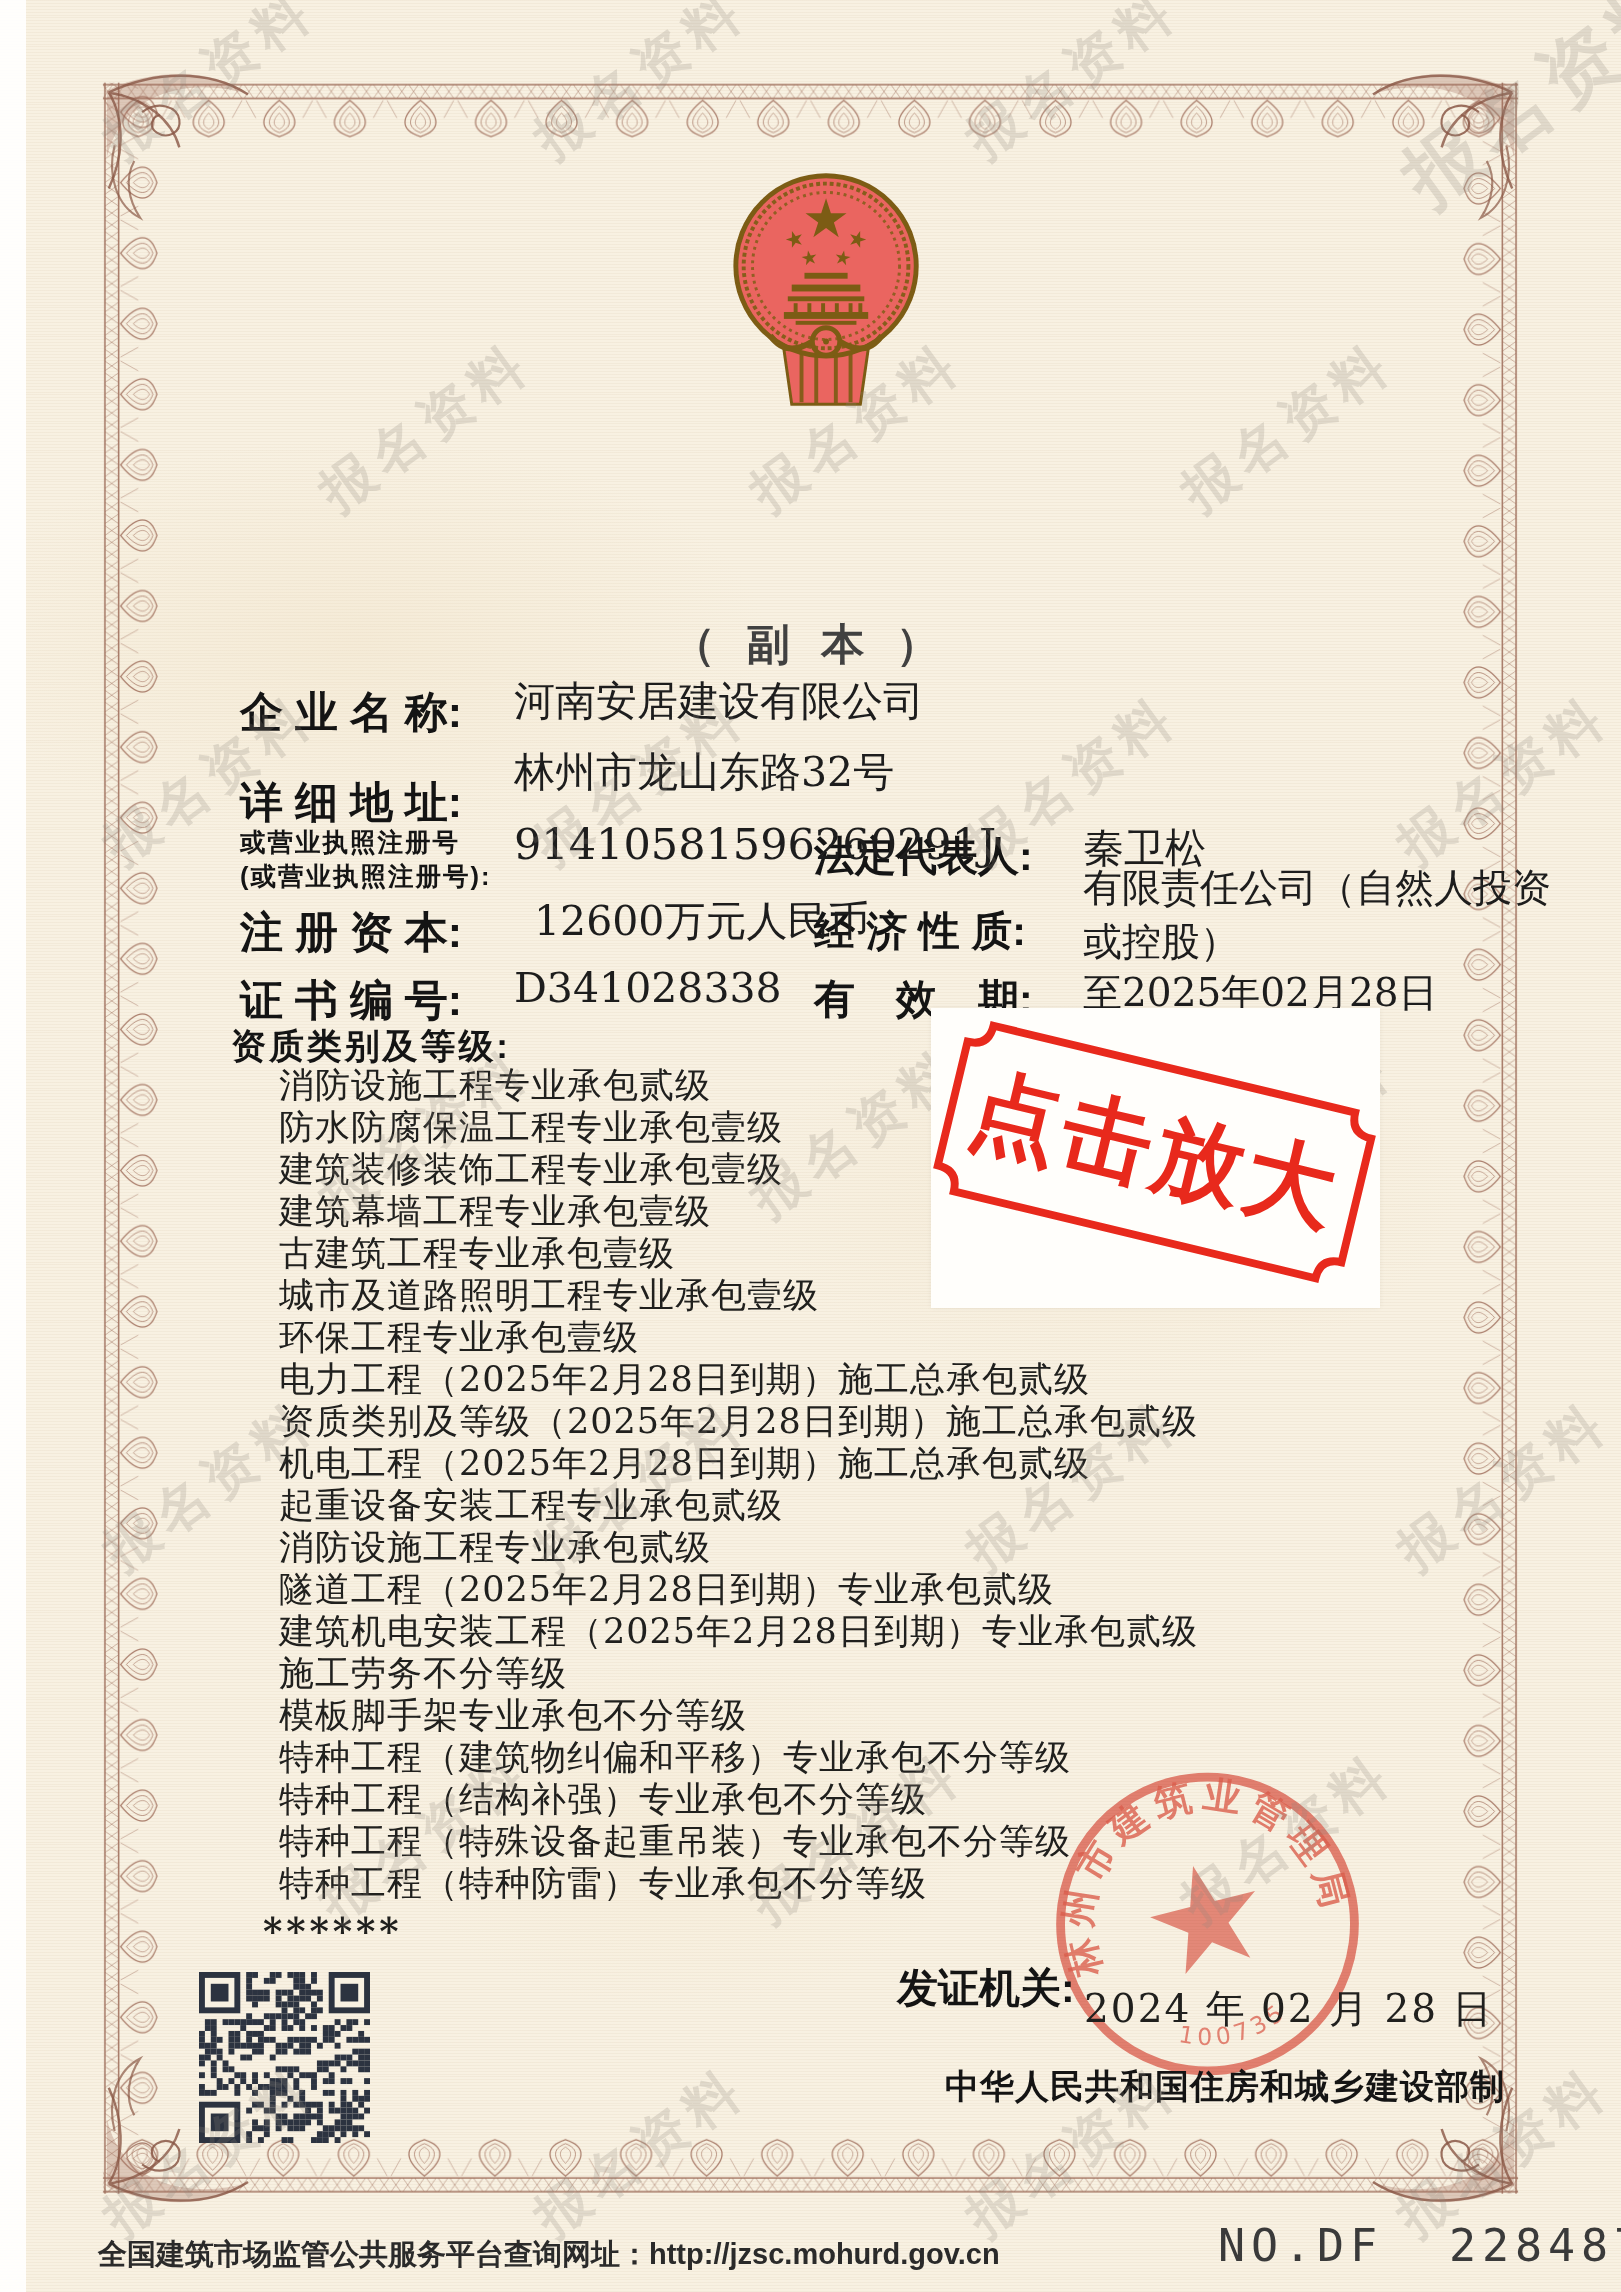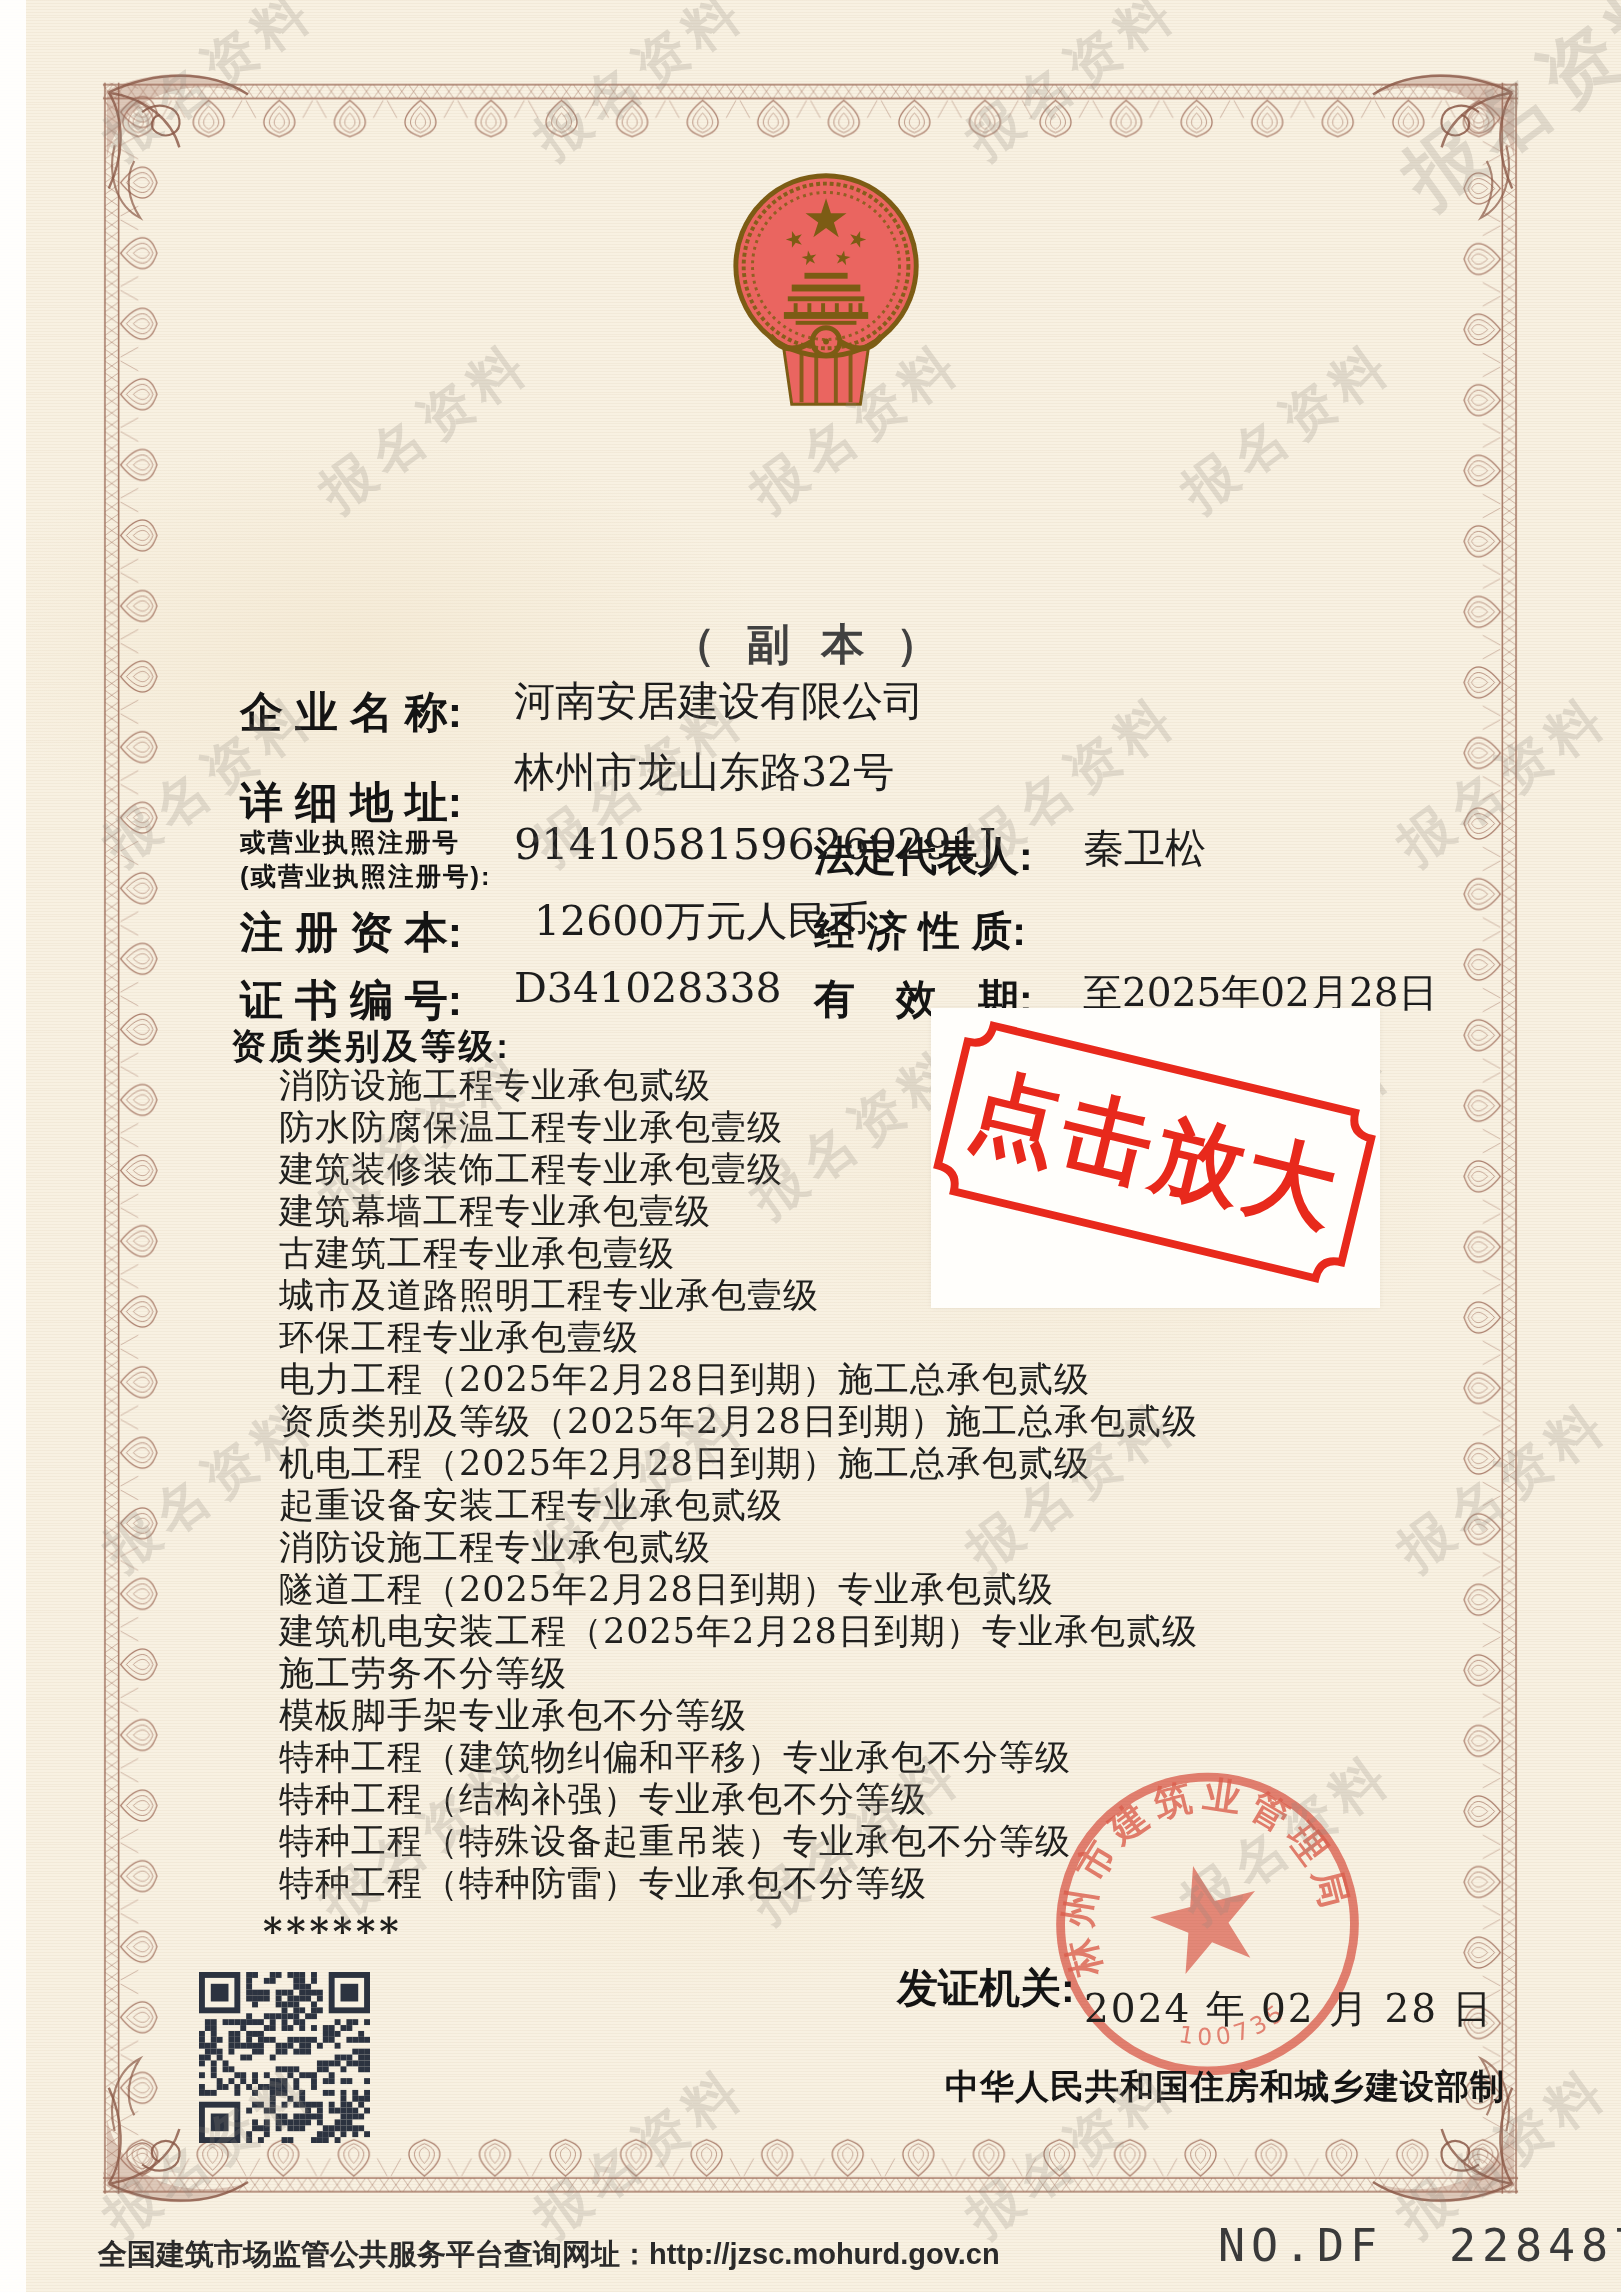--- a/index.html
+++ b/index.html
@@ -132,20 +132,21 @@
   <div class="abs flabel-sm" style="left:240px;top:859px;">(或营业执照注册号):</div>
   <div class="abs fvalue serif" style="left:514px;top:819px;font-size:43px;">91410581596260291J</div>
 
   <div class="abs flabel" style="left:814px;top:829px;font-size:41px;">法定代表人:</div>
   <div class="abs fvalue serif" style="left:1083px;top:821px;">秦卫松</div>
 
   <div class="abs flabel" style="left:240px;top:904px;">注 册 资 本:</div>
   <div class="abs fvalue serif" style="left:514px;top:894px;margin-left:20px;">12600万元人民币</div>
 
   <div class="abs flabel" style="left:814px;top:904px;font-size:41px;">经 济 性 质:</div>
+  <div class="abs fvalue serif" style="left:1083px;top:861px;width:480px;font-size:39px;line-height:54px;white-space:normal;">有限责任公司（自然人投资或控股）</div>
 
   <div class="abs flabel" style="left:240px;top:972px;">证 书 编 号:</div>
   <div class="abs fvalue serif" style="left:514px;top:964px;">D341028338</div>
 
   <div class="abs flabel" style="left:814px;top:972px;font-size:41px;">有　效　期:</div>
   <div class="abs fvalue serif" style="left:1083px;top:966px;font-size:39px;">至2025年02月28日</div>
 
   <div class="abs q-label">资质类别及等级:</div>
   <div id="qual-list" class="abs">
       <div class="q-item">消防设施工程专业承包贰级</div>

